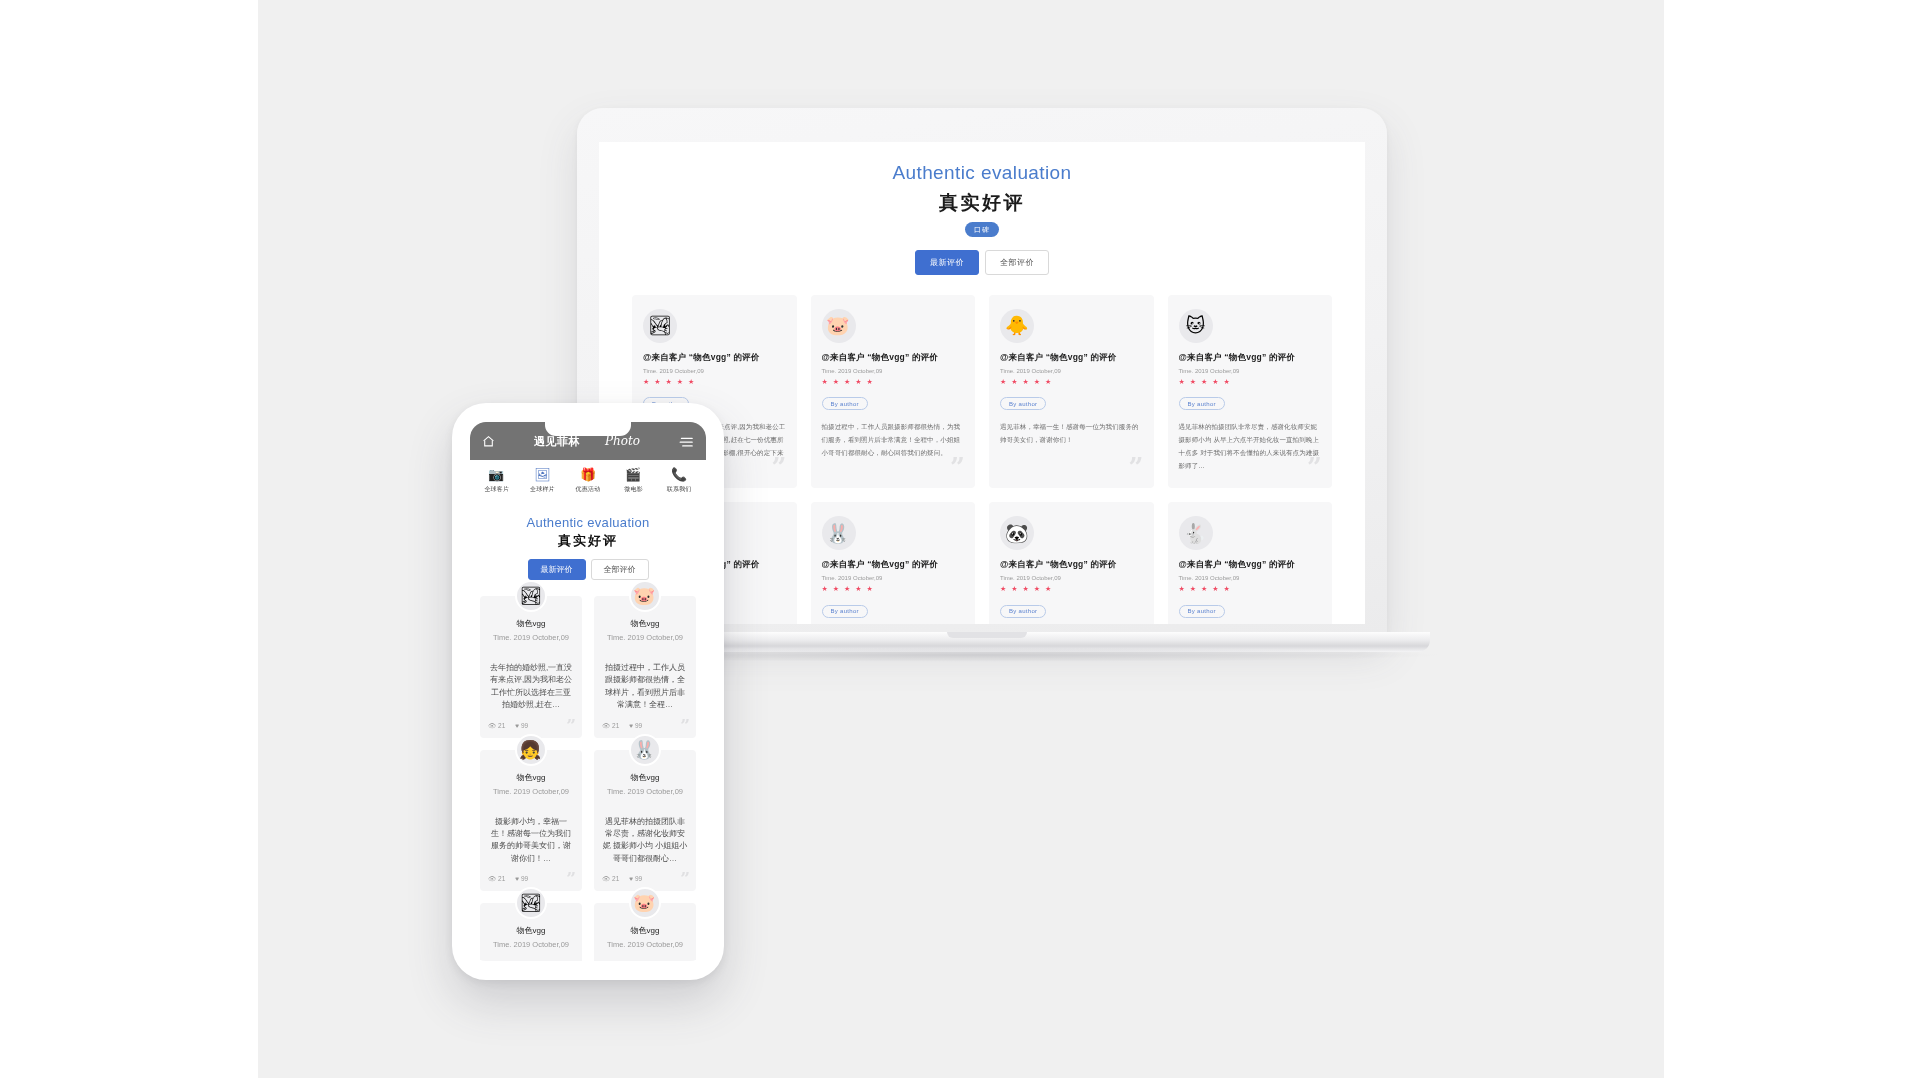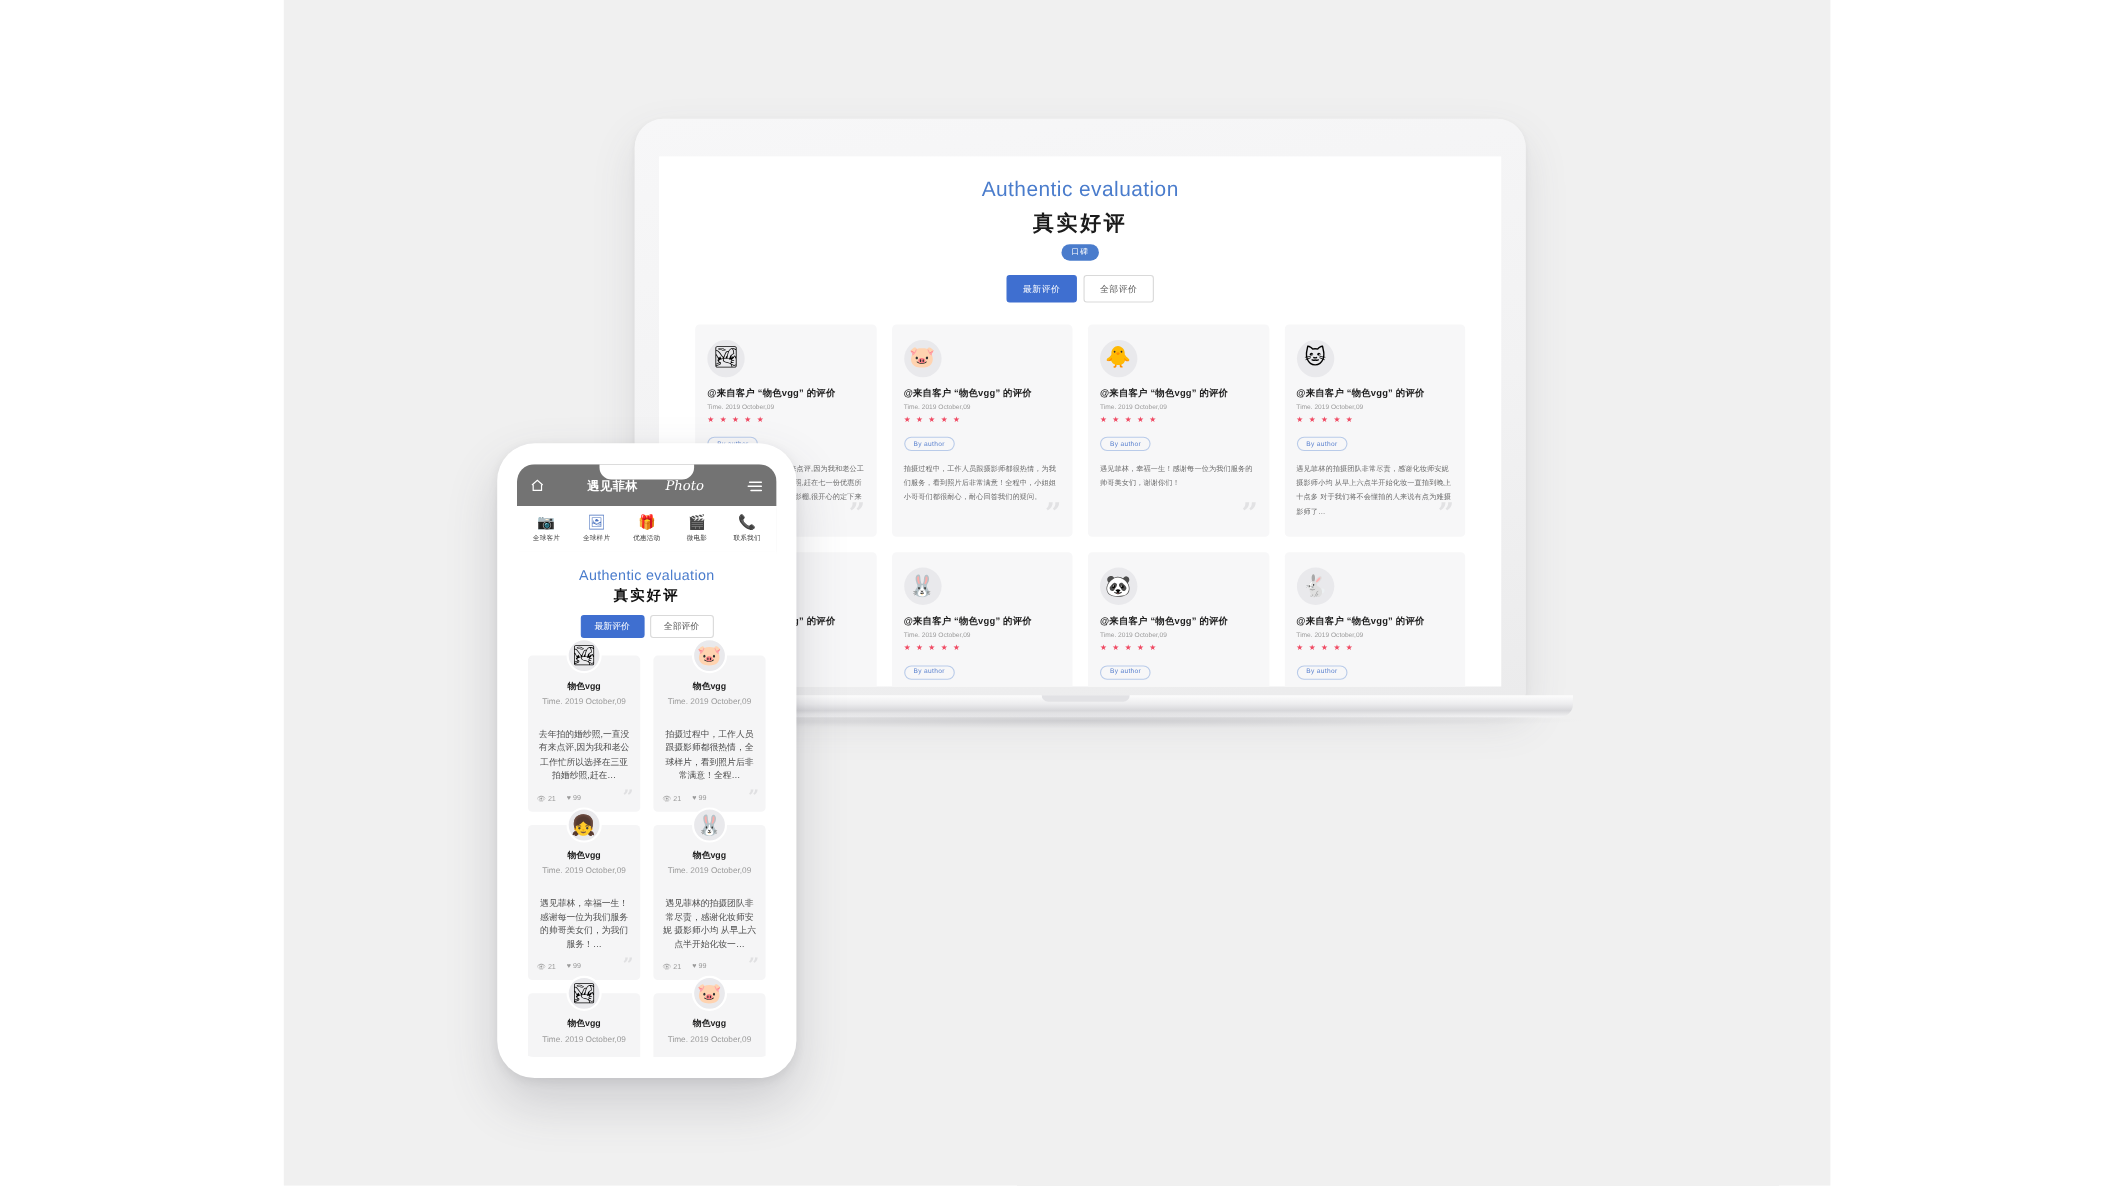--- a/index.html
+++ b/index.html
@@ -200,21 +200,21 @@
     min-height: 115px;
   }
   .ph-av {
     position: absolute; left: 50%; top: -16px; transform: translateX(-50%);
     width: 32px; height: 32px; border-radius: 50%;
     background: #e9e9ec; overflow: hidden;
     display: flex; align-items: center; justify-content: center;
     font-size: 18px; line-height: 1;
     border: 2px solid #fff;
   }
-  .ph-name { font-size: 8px; font-weight: 700; color: #1d1d1d; }
+  .ph-name { font-size: 8px; font-weight: 400; color: #1d1d1d; }
   .ph-time { font-size: 7.5px; color: #9a9a9a; margin-top: 4px; }
   .ph-txt { font-size: 8px; color: #4b4b4b; line-height: 1.55; margin-top: 20px; }
   .ph-meta {
     display: flex; gap: 10px; justify-content: flex-start;
     font-size: 6.5px; color: #9a9a9a; margin-top: 10px;
   }
   .ph-q {
     position: absolute; right: 6px; bottom: 4px;
     font-size: 17px; color: #e0e0e2; line-height: 1;
     font-family: "DejaVu Serif", serif; font-weight: 700;
@@ -389,32 +389,32 @@
               <div class="ph-meta">
                 <span><span>👁</span> <span>21</span></span>
                 <span><span>♥</span> <span>99</span></span>
               </div>
               <div class="ph-q">”</div>
             </div>
             <div class="ph-card">
               <div class="ph-av">👧</div>
               <div class="ph-name">物色vgg</div>
               <div class="ph-time">Time. 2019 October,09</div>
-              <div class="ph-txt">遇见菲林，幸福一生！感谢每一位为我们服务的帅哥美女们，为我们服务！…</div>
+              <div class="ph-txt">摄影师小均，幸福一生！感谢每一位为我们服务的帅哥美女们，谢谢你们！…</div>
               <div class="ph-meta">
                 <span><span>👁</span> <span>21</span></span>
                 <span><span>♥</span> <span>99</span></span>
               </div>
               <div class="ph-q">”</div>
             </div>
             <div class="ph-card">
               <div class="ph-av">🐰</div>
               <div class="ph-name">物色vgg</div>
               <div class="ph-time">Time. 2019 October,09</div>
-              <div class="ph-txt">遇见菲林的拍摄团队非常尽责，感谢化妆师安妮 摄影师小均 从早上六点半开始化妆一…</div>
+              <div class="ph-txt">遇见菲林的拍摄团队非常尽责，感谢化妆师安妮 摄影师小均 小姐姐小哥哥们都很耐心…</div>
               <div class="ph-meta">
                 <span><span>👁</span> <span>21</span></span>
                 <span><span>♥</span> <span>99</span></span>
               </div>
               <div class="ph-q">”</div>
             </div>
             <div class="ph-card">
               <div class="ph-av">🏞</div>
               <div class="ph-name">物色vgg</div>
               <div class="ph-time">Time. 2019 October,09</div>

